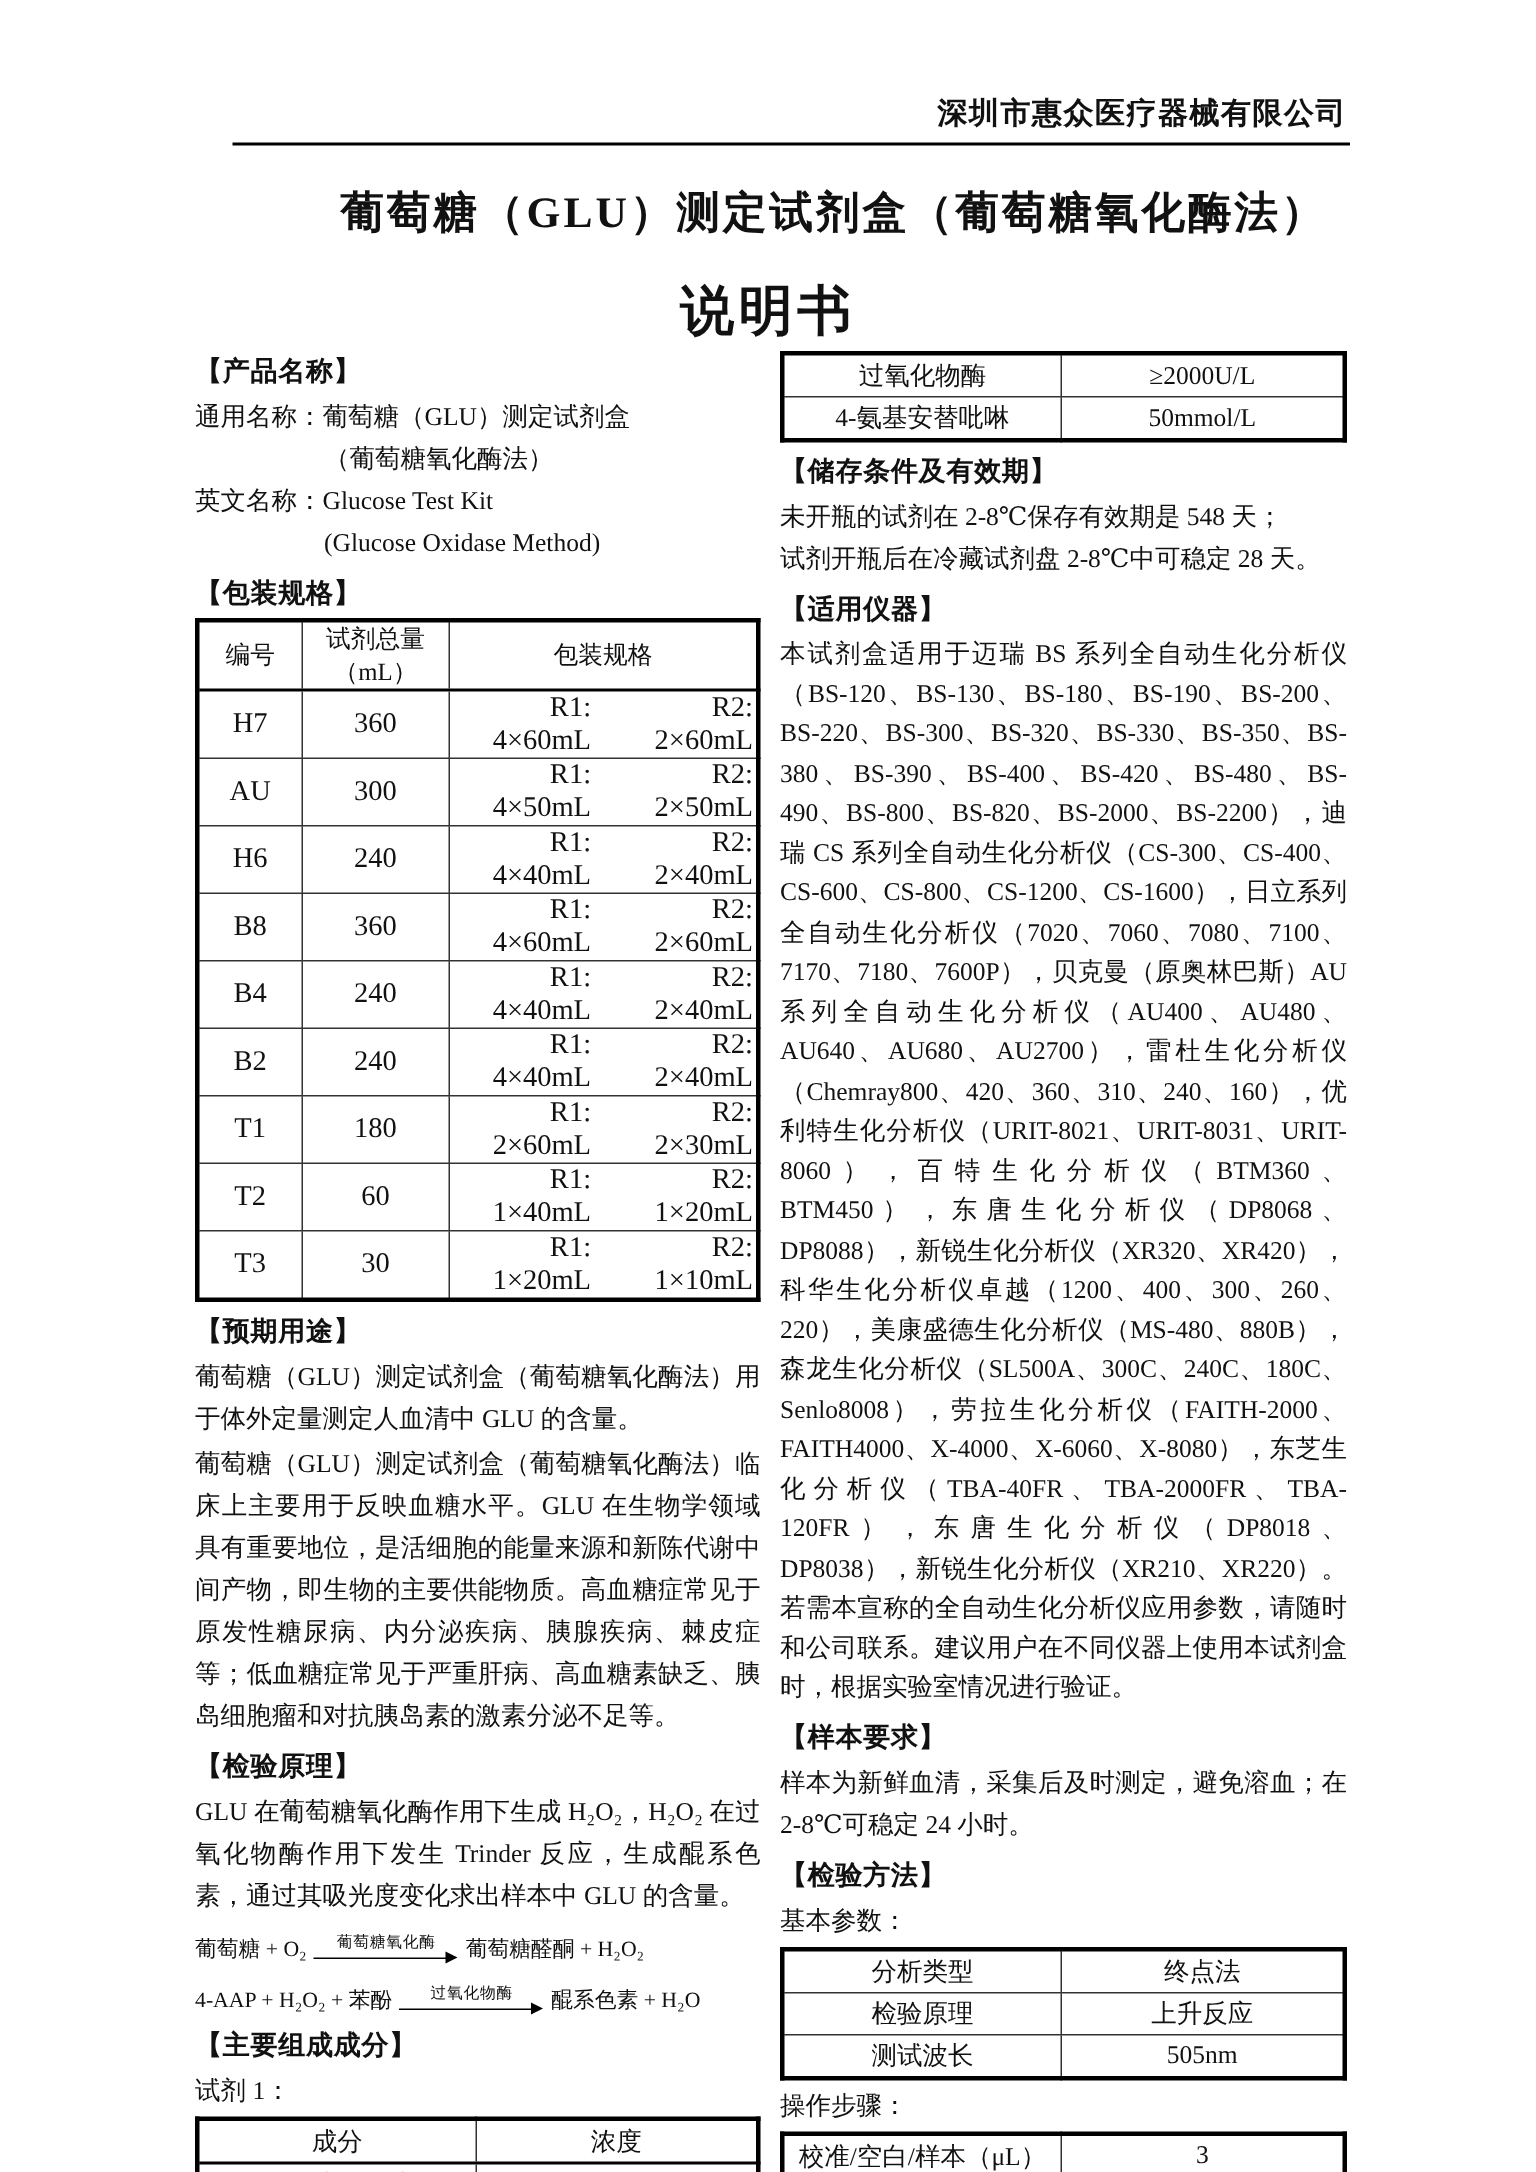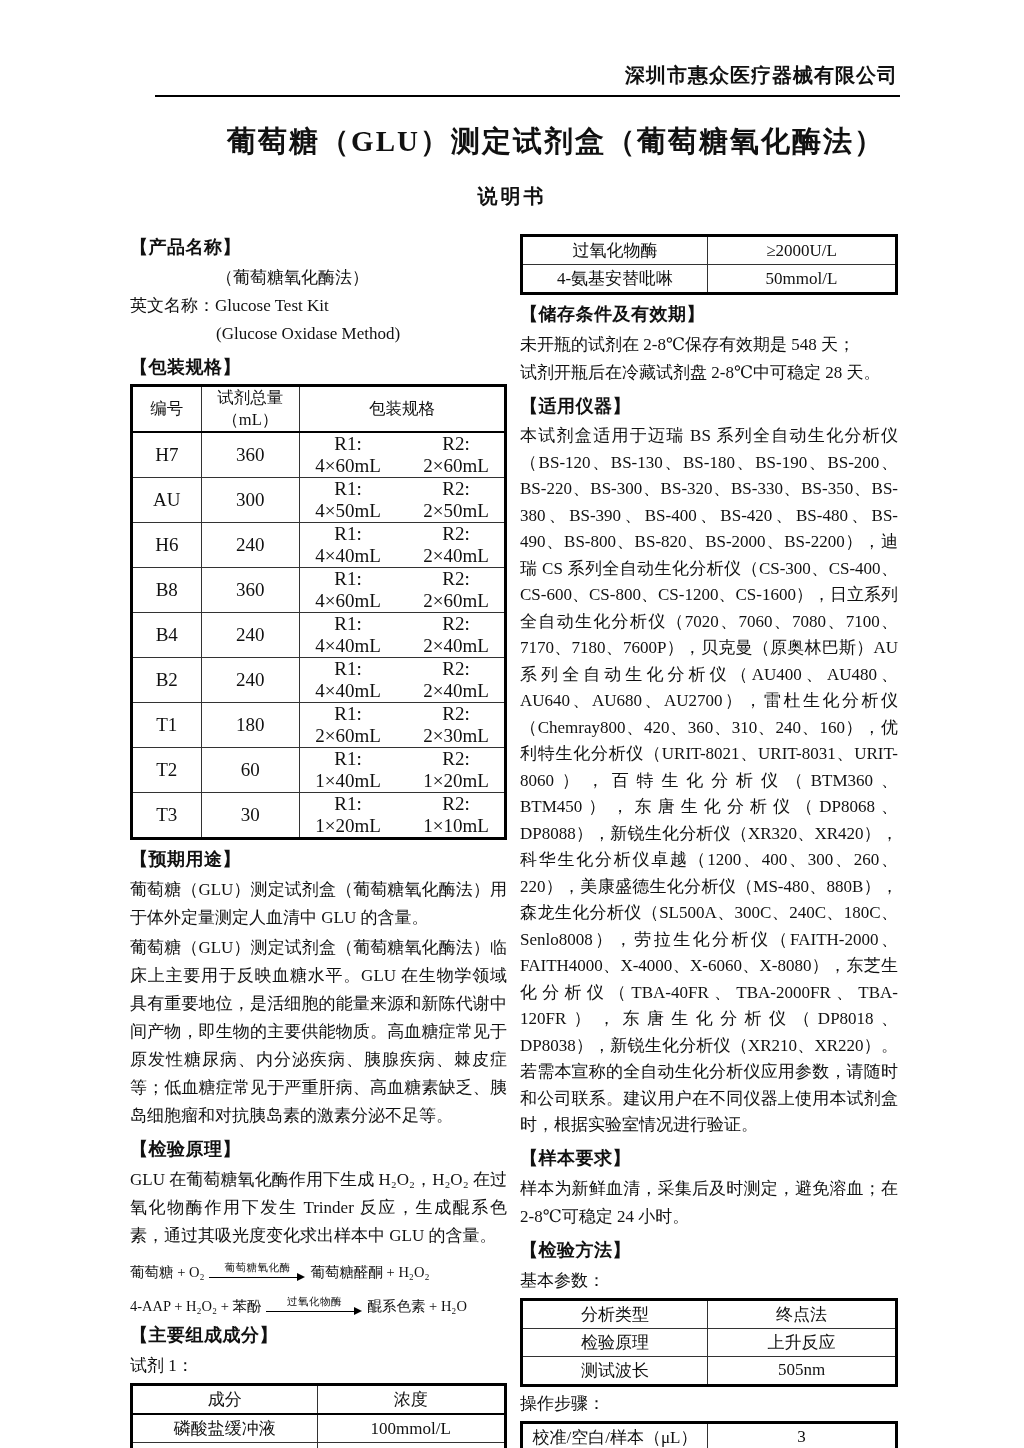--- a/index.html
+++ b/index.html
@@ -16,21 +16,21 @@
   .header-rule {
     position:absolute; top:95px; left:155px; right:124px;
     height:2px; background:#000;
   }
   .doc-title {
     position:absolute; top:122px; left:0; width:100%;
     text-align:center; font-size:29px; font-weight:bold; letter-spacing:2px;padding-left:44px;
   }
   .doc-subtitle {
     position:absolute; top:183px; left:0; width:100%;
-    text-align:center; font-size:20px; font-weight:bold; letter-spacing:3px;
+    text-align:center; font-size:36px; font-weight:bold; letter-spacing:3px;
   }
   .content {
     position:absolute; top:228px; left:130px; width:768px;
     display:flex; gap:13px; font-size:17px;
   }
   .col { width:377px; }
   .col-right { width:378px; }
   .sec-heading { font-weight:bold; font-size:18px; margin:7px 0 5px; letter-spacing:.5px; }
   .line { line-height:28px; }
   .indent1 { padding-left:86px; }
@@ -40,21 +40,21 @@
 
   table { border-collapse:collapse; width:100%; table-layout:fixed; }
   .tbl { border:3px solid #000; margin:4px 0 2px; }
   .tbl td, .tbl th { border:1px solid #333; text-align:center; vertical-align:middle;
                      font-weight:normal; padding:0 2px; overflow:hidden; }
   .tbl .hsep td, .tbl .hsep th { border-bottom:2.5px solid #000; }
   .pack-tbl th { height:24px; font-size:16.5px; line-height:22px; }
   .pack-tbl td { height:25px; font-size:19px; }
   .pack-tbl .c1 { width:17%; }
   .pack-tbl .c2 { width:25%; }
-  .spec-cell { display:flex; justify-content:center; gap:16px; }
+  .spec-cell { display:flex; justify-content:center; gap:16px;text-align:right; }
   .two-col td { height:27px; font-size:17px; }
   .two-col .c1 { width:48%; }
 
   .equation { display:flex; align-items:center; font-size:14.5px; margin:12px 0 0;
               line-height:20px; white-space:nowrap; }
   .rxn-arrow { display:inline-flex; flex-direction:column; align-items:center; margin:0 5px; }
   .enzyme { font-size:10.5px; line-height:11px; letter-spacing:.5px; }
   .shaft { position:relative; width:96px; height:9px; }
   .shaft::before { content:""; position:absolute; left:0; right:4px; top:3.6px; height:1.4px; background:#000; }
   .shaft::after { content:""; position:absolute; right:0; top:0;
@@ -70,20 +70,21 @@
   <div class="company">深圳市惠众医疗器械有限公司</div>
   <div class="header-rule"></div>
   <div class="doc-title">葡萄糖（GLU）测定试剂盒（葡萄糖氧化酶法）</div>
   <div class="doc-subtitle">说明书</div>
 
   <div class="content">
 
     <div class="col">
 
       <div class="sec-heading">【产品名称】</div>
+      <div class="line">通用名称：葡萄糖（GLU）测定试剂盒</div>
       <div class="line indent1">（葡萄糖氧化酶法）</div>
       <div class="line">英文名称：Glucose Test Kit</div>
       <div class="line indent1">(Glucose Oxidase Method)</div>
 
       <div class="sec-heading">【包装规格】</div>
       <table class="tbl pack-tbl">
         <tbody>
             <tr class="hsep">
           <th class="c1">编号</th>
           <th class="c2">

